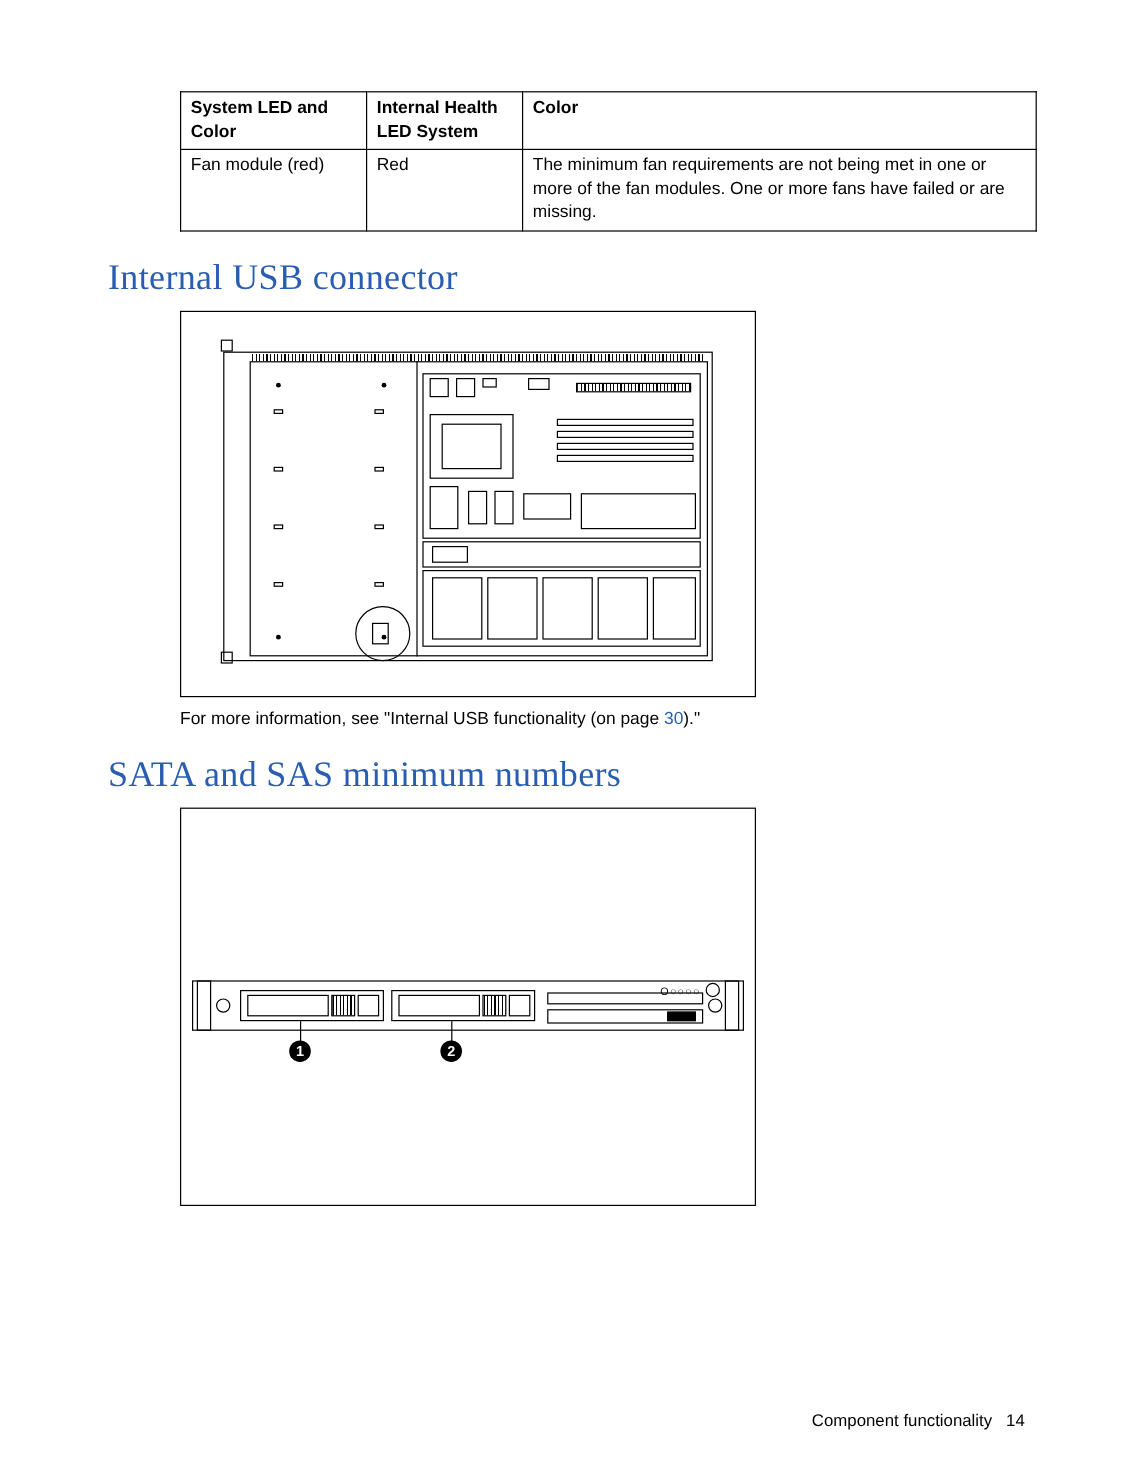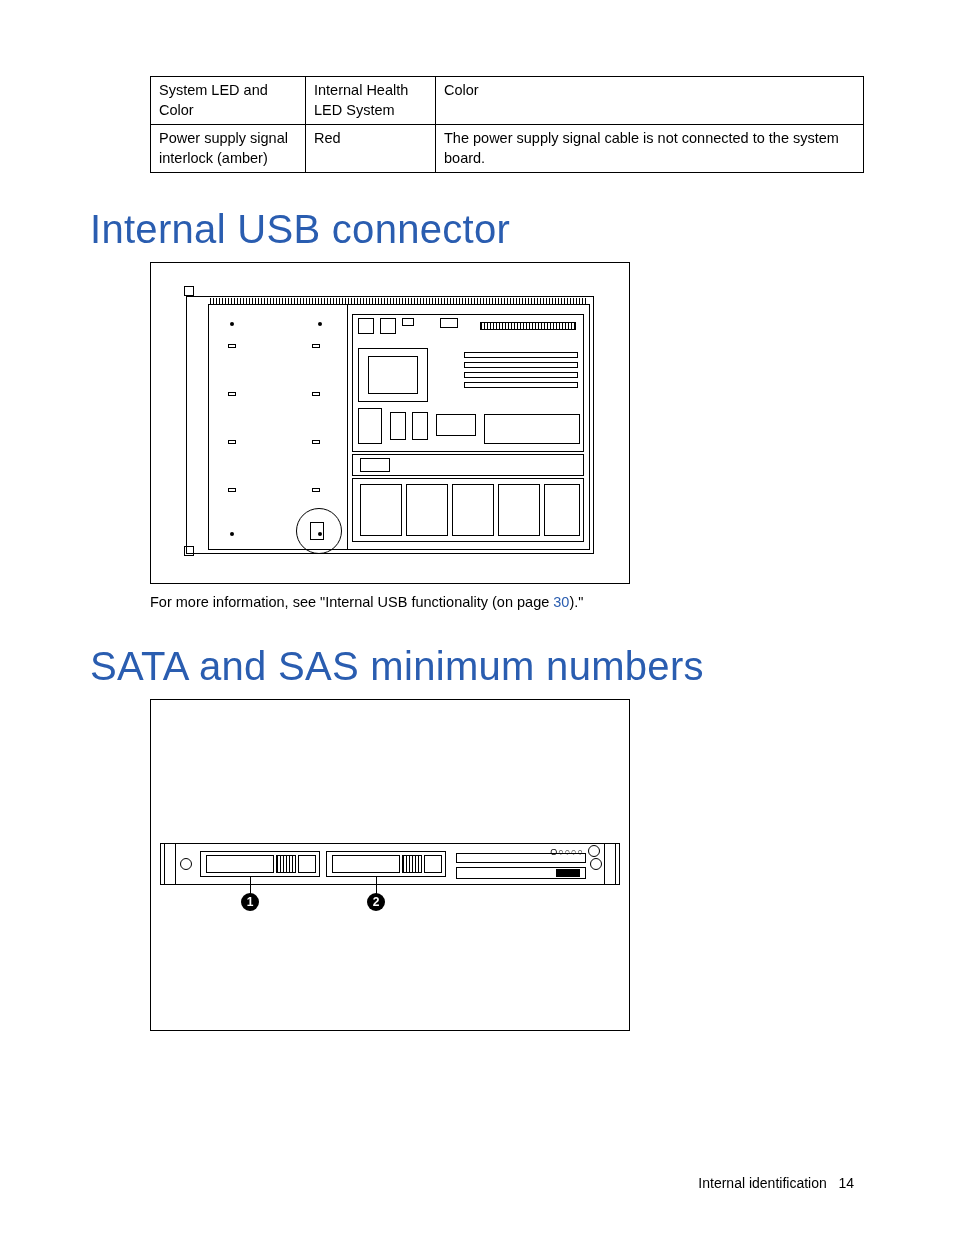--- a/index.html
+++ b/index.html
@@ -21,30 +21,30 @@
     font-size: 14.5px;
   }
   table.led th, table.led td {
     border: 1px solid #000;
     text-align: left;
     vertical-align: top;
     padding: 4px 8px 4px 8px;
     line-height: 1.35;
   }
   table.led th {
-    font-weight: normal;
+    font-weight: bold;
   }
   .col1 { width: 155px; }
   .col2 { width: 130px; }
   h2.section {
-    font-family: Liberation Sans, sans-serif;
+    font-family: Liberation Serif, serif;
     font-weight: 300;
-    font-size: 40px;
+    font-size: 30px;
     color: #2a5db0;
-    margin-top: 34px;
+    margin-top: 22px;
     margin-bottom: 10px;
     letter-spacing: 0.3px;
   }
   .figure {
     border: 1.5px solid #000;
     width: 480px;
     margin-left: 60px;
     background: #fff;
     display: flex;
     flex-direction: column;
@@ -103,23 +103,23 @@
   <table class="led">
     <thead>
       <tr>
         <th class="col1">System LED and Color</th>
         <th class="col2">Internal Health LED System</th>
         <th>Color</th>
       </tr>
     </thead>
     <tbody>
       <tr>
-        <td>Power supply signal interlock (amber)</td>
+        <td>Fan module (red)</td>
         <td>Red</td>
-        <td>The power supply signal cable is not connected to the system board.</td>
+        <td>The minimum fan requirements are not being met in one or more of the fan modules. One or more fans have failed or are missing.</td>
       </tr>
     </tbody>
   </table>
 </div>
 
 <h2 class="section">Internal USB connector</h2>
 
 <div class="figure fig-usb">
   <div class="chassis-usb">
     <div class="ch-outer"></div>
@@ -202,14 +202,14 @@
     <div class="leds">O○○○○</div>
     <div class="pwrbtn"></div>
     <div class="rline" style="left:90px; top:162px; height:18px;"></div>
     <div class="rline" style="left:216px; top:162px; height:18px;"></div>
     <div class="rlabel" style="left:81px;">1</div>
     <div class="rlabel" style="left:207px;">2</div>
   </div>
 </div>
 
 <div class="footer">
-  <span>Internal identification</span>&nbsp;&nbsp;&nbsp;<span>14</span>
+  <span>Component functionality</span>&nbsp;&nbsp;&nbsp;<span>14</span>
 </div>
 
 </body></html>

